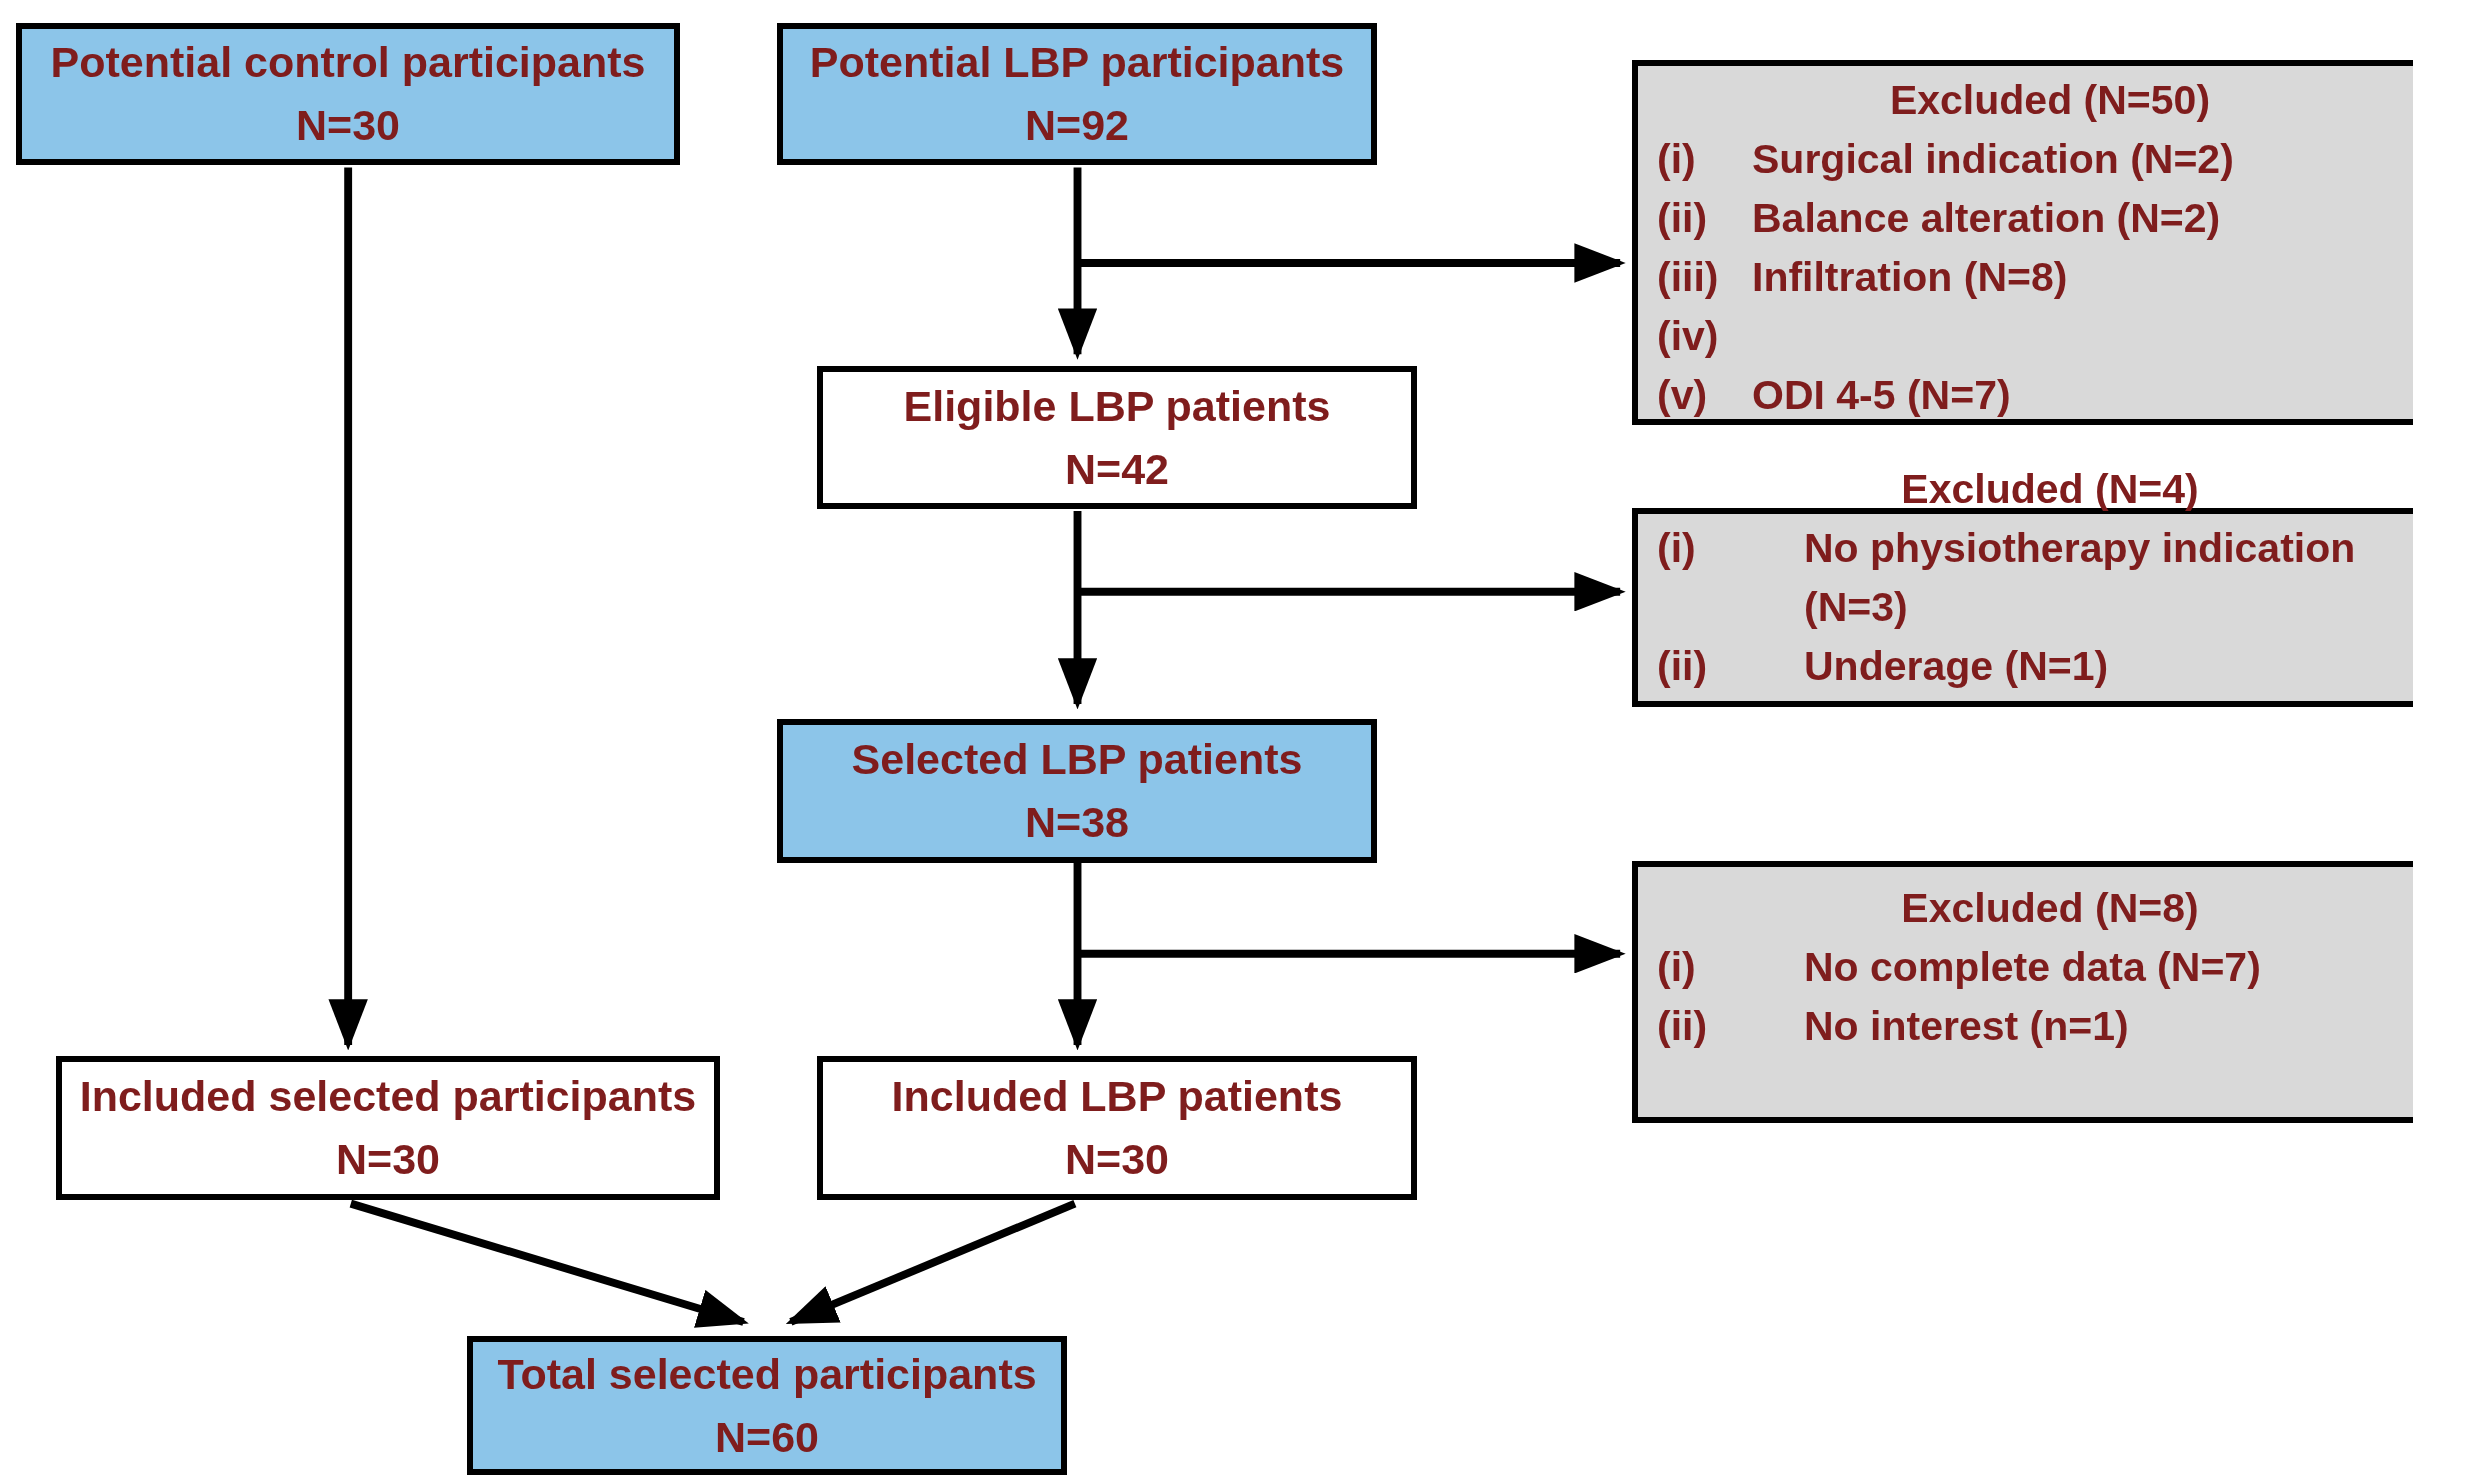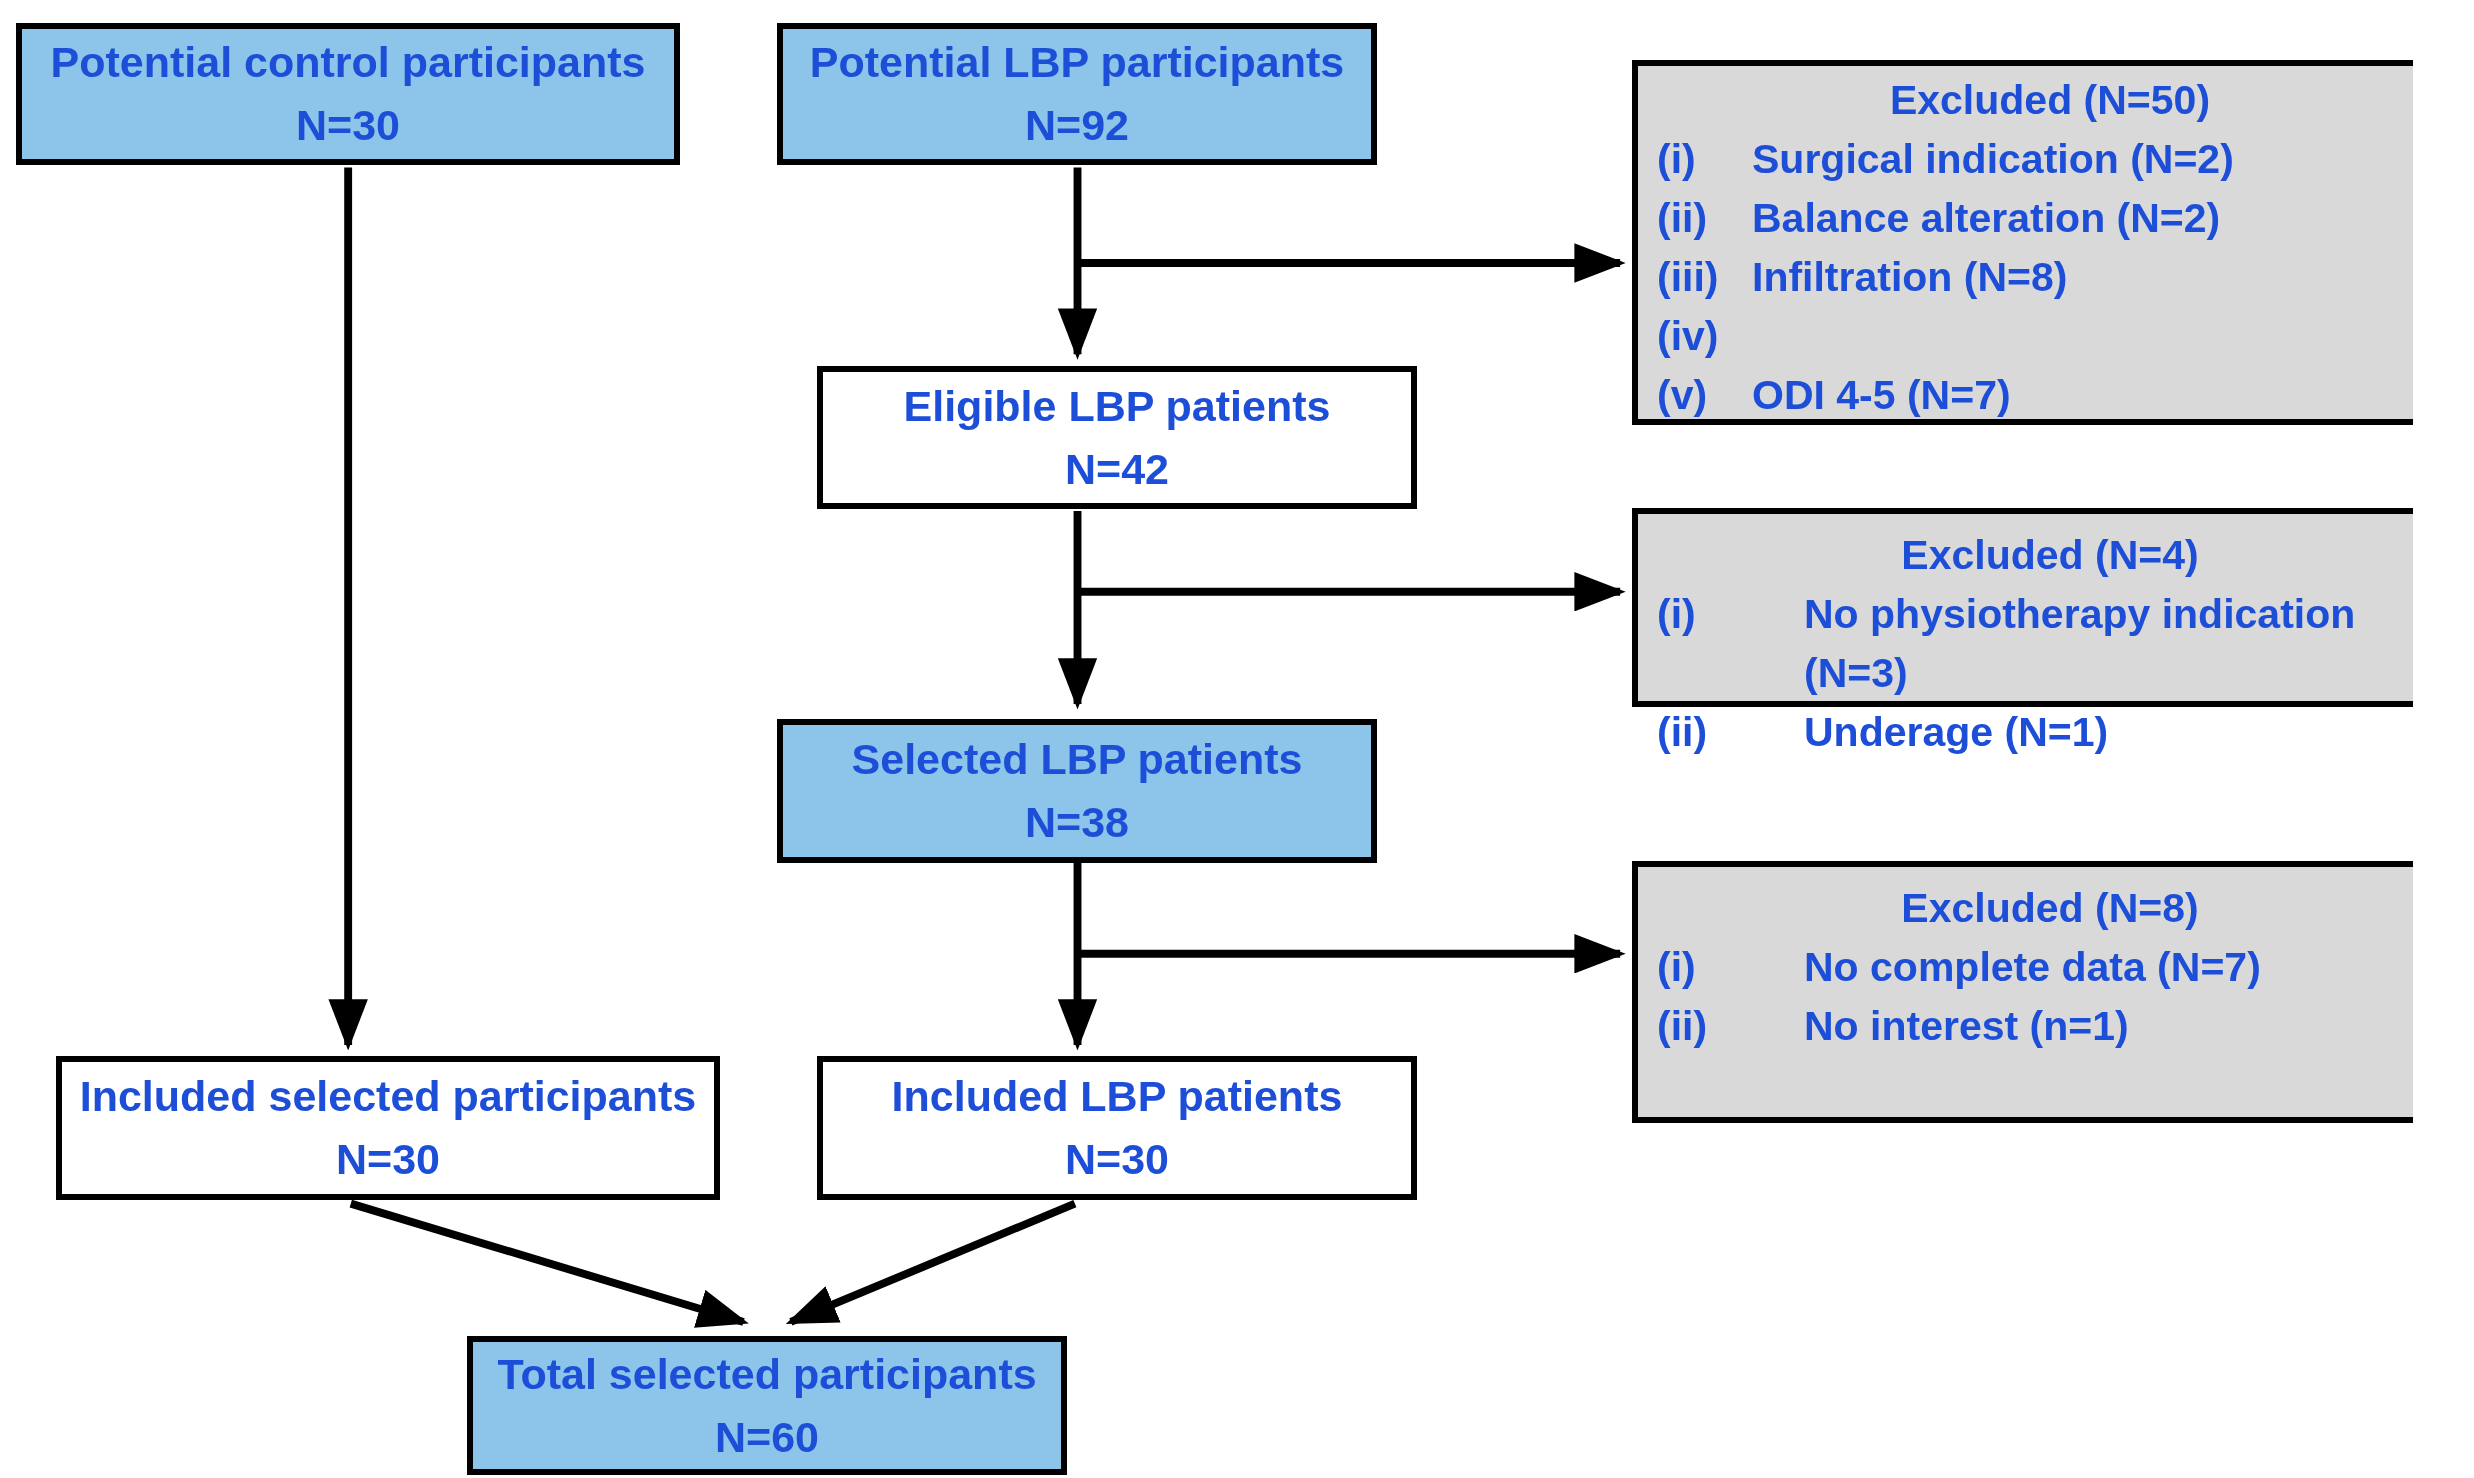--- a/index.html
+++ b/index.html
@@ -7,21 +7,21 @@
     padding: 0;
     background: #ffffff;
   }
   .canvas {
     position: relative;
     width: 2413px;
     height: 1478px;
     background: #ffffff;
     font-family: "Liberation Sans", sans-serif;
     font-weight: bold;
-    color: #1d4ed8;
+    color: #7f1d1d;
     overflow: hidden;
   }
   .connectors {
     position: absolute;
     left: 0; top: 0;
     width: 2475px;
     height: 1478px;
     pointer-events: none;
   }
   .node {
@@ -56,21 +56,21 @@
     grid-template-columns: 95px 1fr;
     text-align: left;
   }
   .excl.wide-idx .excl-item { grid-template-columns: 147px 1fr; }
 
   
   #box-potential-control { left: 16px;   top: 23px;   width: 664px; height: 142px; }
   #box-potential-lbp     { left: 777px;  top: 23px;   width: 600px; height: 142px; }
   #box-excluded-1        { left: 1632px; top: 60px;   width: 838px; height: 365px; }
   #box-eligible          { left: 777px;  top: 366px;  width: 600px; height: 143px; }
-  #box-excluded-2        { left: 1632px; top: 508px;  width: 838px; height: 199px; padding-top: 12px; }
+  #box-excluded-2        { left: 1632px; top: 508px;  width: 838px; height: 199px; padding-top: 12px; justify-content: flex-end; }
   #box-selected          { left: 777px;  top: 719px;  width: 600px; height: 144px; }
   #box-excluded-3        { left: 1632px; top: 861px;  width: 838px; height: 262px; padding-top: 12.3px; }
   #box-included-control  { left: 16px;   top: 1056px; width: 664px; height: 144px; }
   #box-included-lbp      { left: 777px;  top: 1056px; width: 600px; height: 144px; }
   #box-total             { left: 467px;  top: 1336px; width: 600px; height: 139px; }
 </style>
 </head>
 <body>
 
 <div class="canvas">

